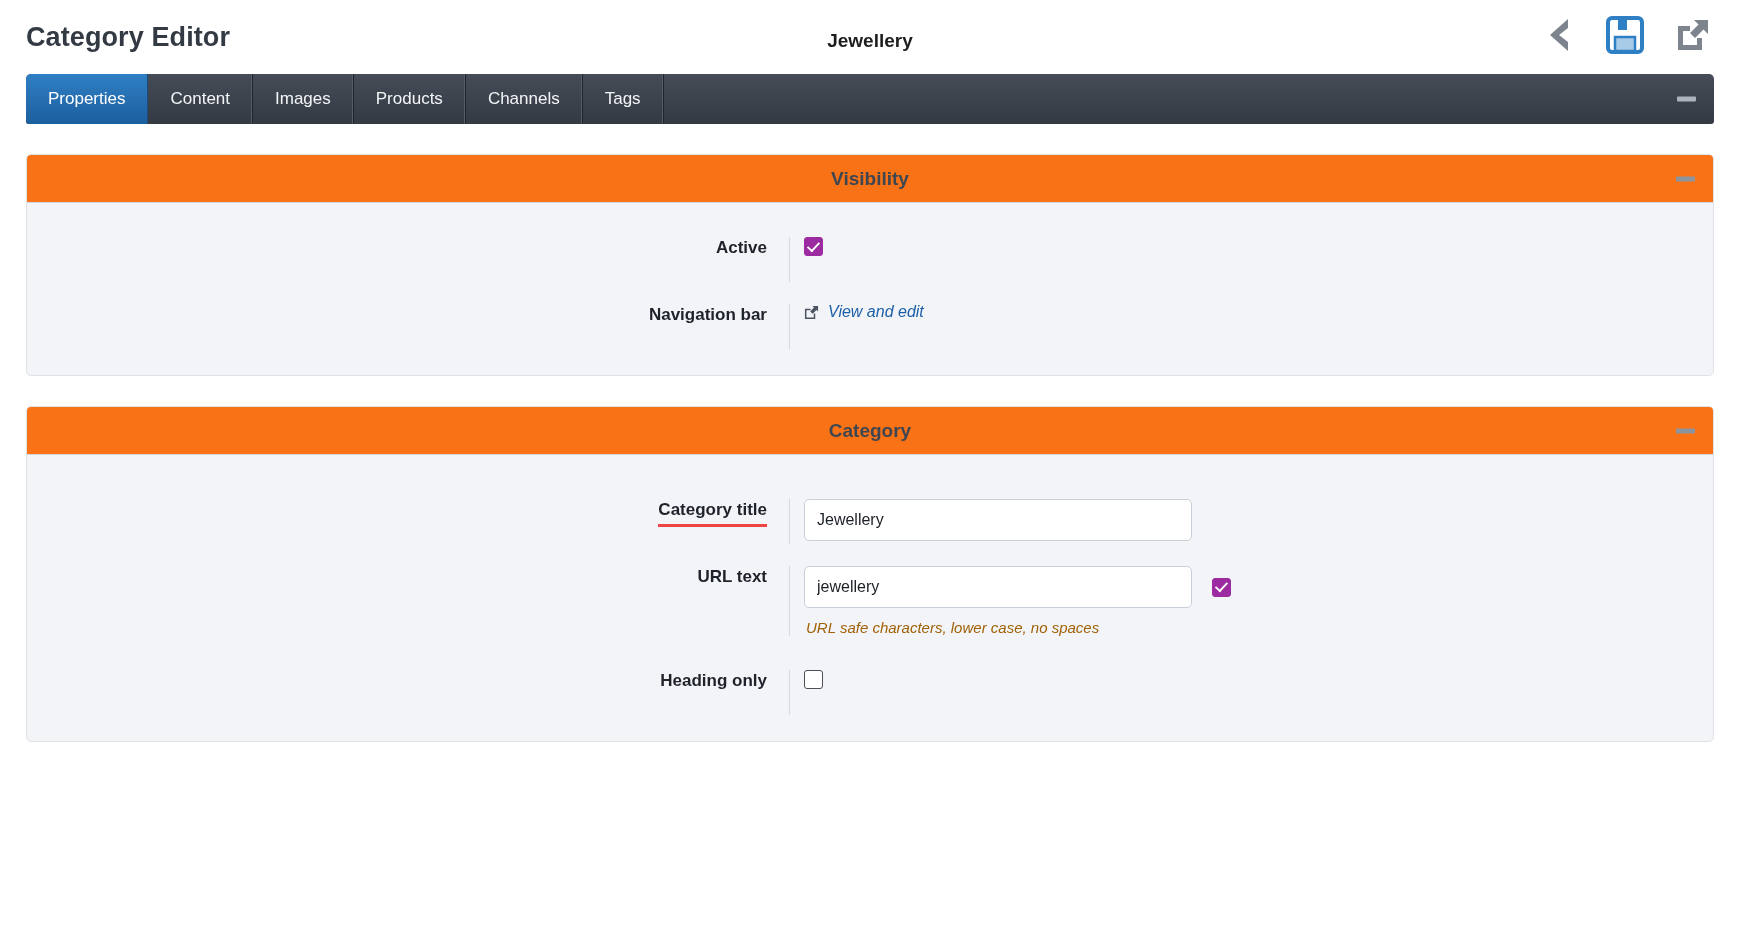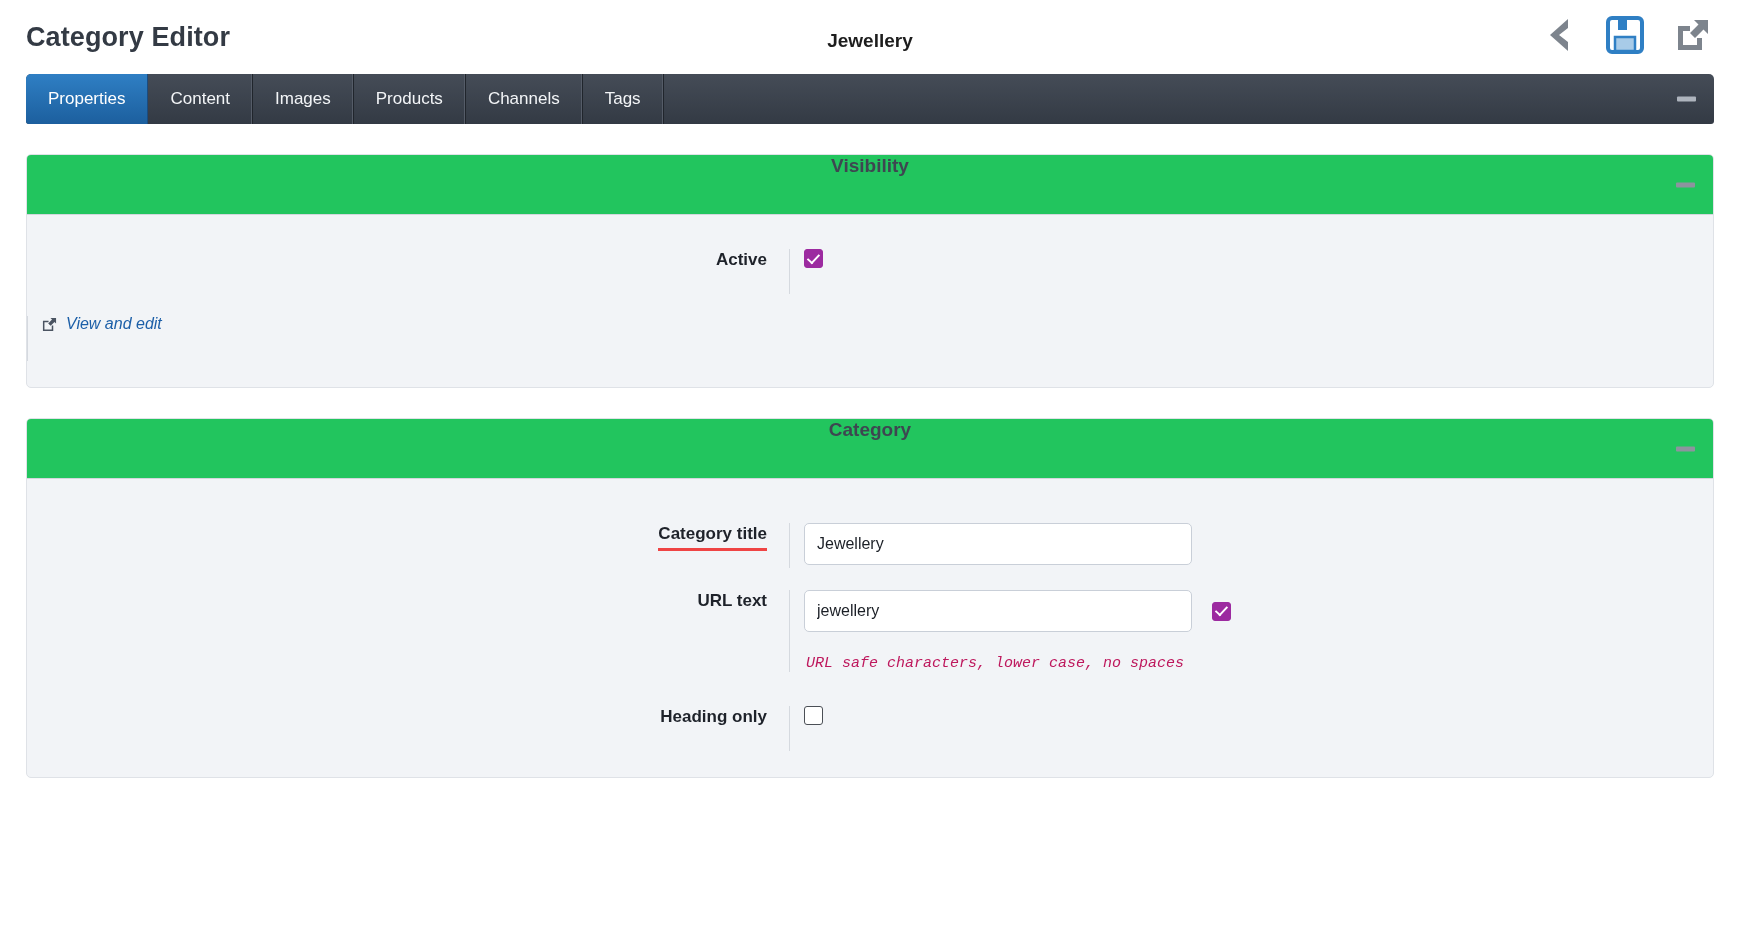--- a/index.html
+++ b/index.html
@@ -90,24 +90,24 @@
   
   .panel {
     margin: 30px 26px 0 26px;
     border: 1px solid #dfe2e7;
     border-radius: 5px;
     background: #f2f4f7;
     overflow: hidden;
   }
   .panel-header {
     position: relative;
-    height: 60px;
-    background: #22c55e;
-    display: flex;
-    align-items: flex-start;
+    height: 48px;
+    background: #f97316;
+    display: flex;
+    align-items: center;
     justify-content: center;
     border-bottom: 1px solid #d3d7dd;
   }
   .panel-title {
     font-size: 19px;
     font-weight: bold;
     color: #3e4651;
   }
   .panel-header .collapse-dash {
     background: #8d949e;
@@ -198,24 +198,23 @@
     background: #ffffff;
     font-family: "Liberation Sans", sans-serif;
     font-size: 16px;
     color: #1b1f26;
     padding: 0 12px;
     outline: none;
   }
   .helper-text {
     font-size: 15px;
     font-style: italic;
-    color: #be185d;
-    margin-top: 23px;
+    color: #a16207;
+    margin-top: 11px;
     margin-left: 2px;
-    font-family: Liberation Mono, monospace;
   }
 
   .row-gap-sm { margin-top: 12px; }
   .row-gap-md { margin-top: 22px; }
   .row-gap-lg { margin-top: 34px; }
 </style>
 </head>
 <body>
 
 <div class="app-header">
@@ -279,20 +278,21 @@
 
     <div class="form-row row-gap-sm">
       <div class="form-label">Active</div>
       <div class="form-field">
         <span class="cbox checked"></span>
       </div>
     </div>
 
 
     <div class="form-row row-gap-md">
+      <div class="form-label">Navigation bar</div>
       <div class="form-field">
         <span class="link-row">
           <svg width="15" height="15" viewBox="0 0 16 16">
             <path d="M1 4 L1 15 L12 15 L12 9 L10.4 9 L10.4 13.4 L2.6 13.4 L2.6 5.6 L7 5.6 L7 4 Z" fill="#4b5462"></path>
             <path d="M9 1 L15 1 L15 7 L13.3 5.3 L9.2 9.4 L6.6 6.8 L10.7 2.7 Z" fill="#4b5462"></path>
           </svg>
           <span class="link-text">View and edit</span>
         </span>
       </div>
     </div>

